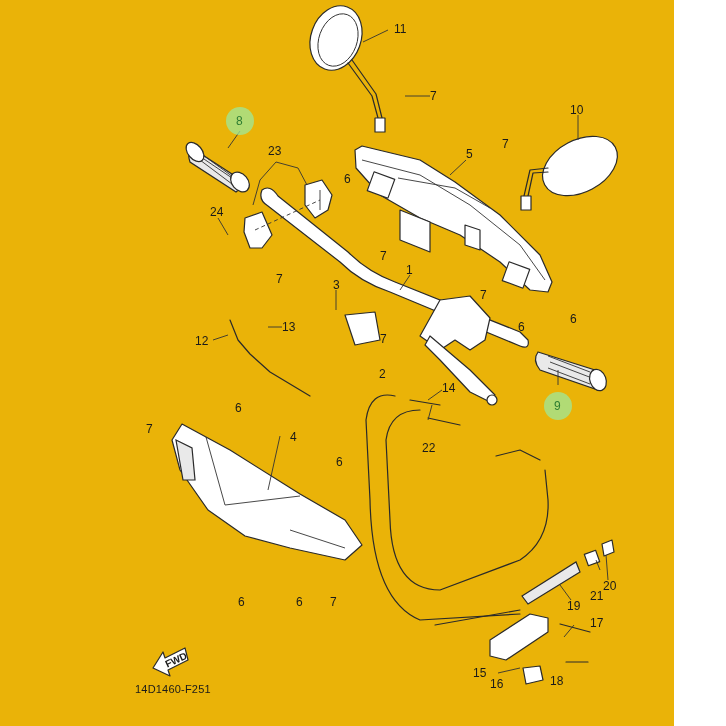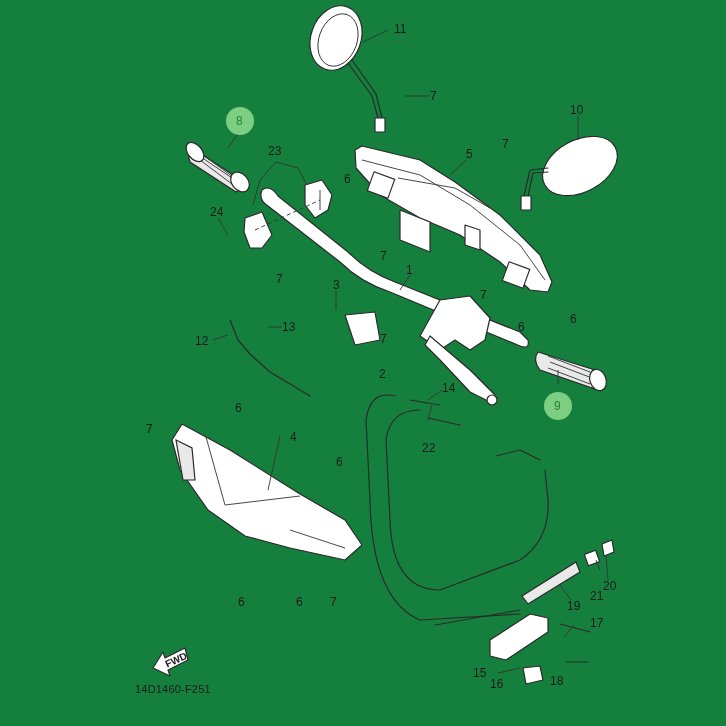--- a/index.html
+++ b/index.html
@@ -1,17 +1,17 @@
 <!DOCTYPE html>
 <html><head>
 <meta charset="utf-8">
 <style>
   html, body { margin: 0; padding: 0; background: #ffffff; }
   body { width: 726px; height: 726px; overflow: hidden; position: relative; font-family: "Liberation Sans", sans-serif; }
-  #stage { position: absolute; left: 0; top: 0; width: 726px; height: 726px; background: #15803d; }
+  #stage { position: absolute; left: 0; top: 0; width: 674px; height: 726px; background: #eab308; }
   #stage svg { position: absolute; left: 0; top: 0; }
   .ln { fill: none; stroke: #2a2a2a; stroke-width: 1.2; stroke-linecap: round; stroke-linejoin: round; }
   .ln-thin { fill: none; stroke: #333; stroke-width: 0.9; }
   .part { fill: #ffffff; stroke: #2a2a2a; stroke-width: 1.2; stroke-linejoin: round; }
   .part-g { fill: #e9e9e9; stroke: #2a2a2a; stroke-width: 1.2; }
   .dash { fill: none; stroke: #333; stroke-width: 0.9; stroke-dasharray: 4 3; }
   .callout-text { font-family: "Liberation Sans", sans-serif; font-size: 12px; fill: #1a1a1a; }
   .hl { fill: #9ee89a; opacity: 0.75; }
   .hl-text { font-family: "Liberation Sans", sans-serif; font-size: 12px; fill: #2e7d32; }
   .code-text { font-family: "Liberation Sans", sans-serif; font-size: 11px; fill: #1a1a1a; letter-spacing: 0.2px; }

